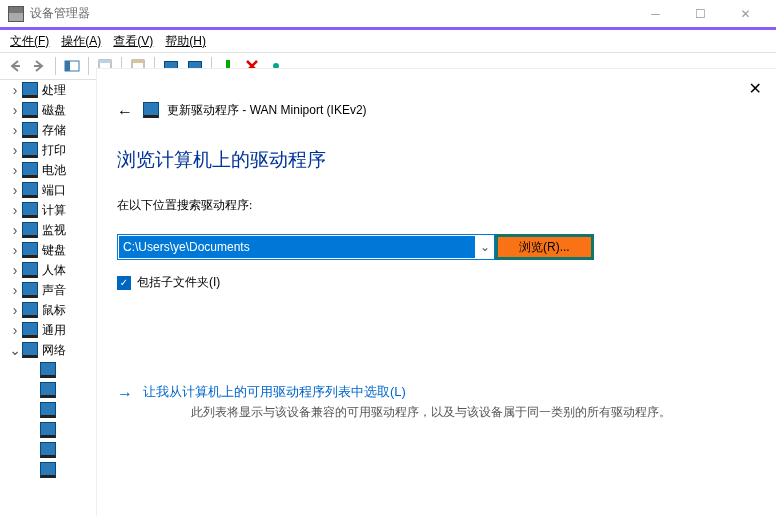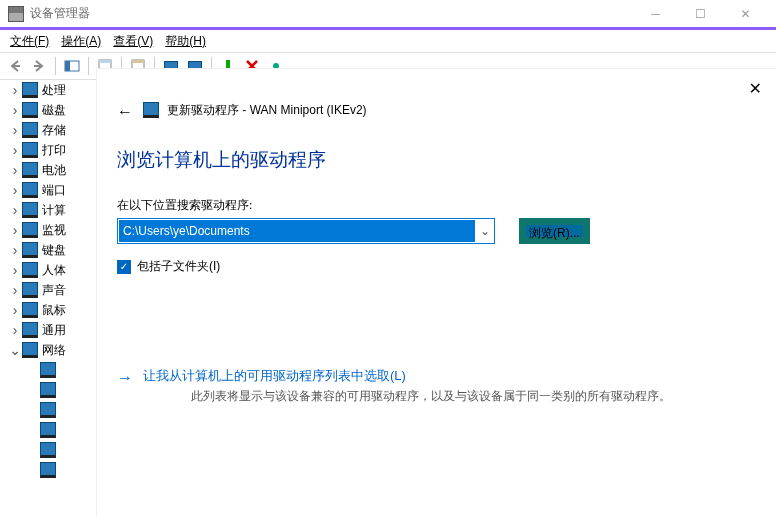--- a/index.html
+++ b/index.html
@@ -28,25 +28,25 @@
 .tree-item .tico { width: 16px; height: 16px; margin-right: 4px; flex-shrink: 0;}
 .tree-item.child { padding-left: 32px; }
 
 
 .dialog { position: absolute; left: 96px; top: 68px; right: 0; bottom: 0; background: #fff; border-top: 1px solid #eee; border-left: 1px solid #eee; padding: 14px 20px; }
 .dialog .close { position: absolute; right: 14px; top: 10px; cursor: pointer; font-size:16px;}
 .dlg-head { display: flex; align-items: center; margin-top: 18px; }
 .dlg-head .back { margin-right: 10px; cursor: pointer; font-size:16px;}
 .dlg-head .dico { width: 16px; height: 16px; margin-right: 8px; }
 .dlg-heading { color: #003399; font-size: 19px; margin: 28px 0 24px 0; }
-.field-row { display: flex; align-items: center; gap: 24px; }
+.field-row { display: flex; align-items: center; gap: 0; }
 .combo { flex: 0 0 378px; height: 26px; border: 1px solid #0078d7; display: flex; align-items: center; background: #fff; }
 .combo input { border: none; outline: none; flex: 1; height: 22px; padding: 0 4px; background: #0078d7; color: #fff; font-size: 12px; margin:1px;}
 .combo .dd { width: 18px; text-align: center; color: #555; cursor: pointer; }
-.btn { height: 26px; padding: 0 3px; border: 7px solid #0f766e; background: #0369a1; cursor: pointer; }
+.btn { height: 26px; padding: 0 21px; border: 3px solid #0f766e; background: #f97316; cursor: pointer; }
 .chk-row { margin-top: 14px; display: flex; align-items: center; gap: 6px; }
 .chk { width: 14px; height: 14px; background:#0067c0; display:flex; align-items:center; justify-content:center; color:#fff; font-size:10px; cursor:pointer;}
 .option-block { margin-top: 92px; display: flex; gap: 10px; cursor: pointer; }
 .option-block .arrow { color: #0066cc; font-size: 16px; }
 .option-block .opt-title { color: #0066cc; font-size: 13px; }
 .option-block .opt-desc { color: #555; font-size: 12px; line-height: 1.5; margin-top: 2px; max-width: 490px; margin-left: 48px;}
 .dmgr-ico{background:linear-gradient(#777 40%,#aaa 40%);border:1px solid #555;}
 .blue-mon{background:#2a7ab9;border:1px solid #05497d;border-bottom:3px solid #222;}
 </style>
 </head>
@@ -218,21 +218,21 @@
   </div>
 
 <div class="dialog">
   <div class="close">✕</div>
   <div class="dlg-head">
     <div class="back">←</div>
     <div class="dico blue-mon"></div>
     <div>更新驱动程序 - WAN Miniport (IKEv2)</div>
   </div>
   <div class="dlg-heading">浏览计算机上的驱动程序</div>
-  <div style="margin-bottom:4px;font-family:Liberation Serif, serif;">在以下位置搜索驱动程序:</div>
+  <div style="margin-bottom:20px;font-family:Liberation Serif, serif;">在以下位置搜索驱动程序:</div>
   <div class="field-row">
     <div class="combo">
       <input value="C:\Users\ye\Documents" style="">
       <div class="dd">⌄</div>
     </div>
     <button class="btn">浏览(R)...</button>
   </div>
   <div class="chk-row">
     <div class="chk">✓</div>
     <div>包括子文件夹(I)</div>

